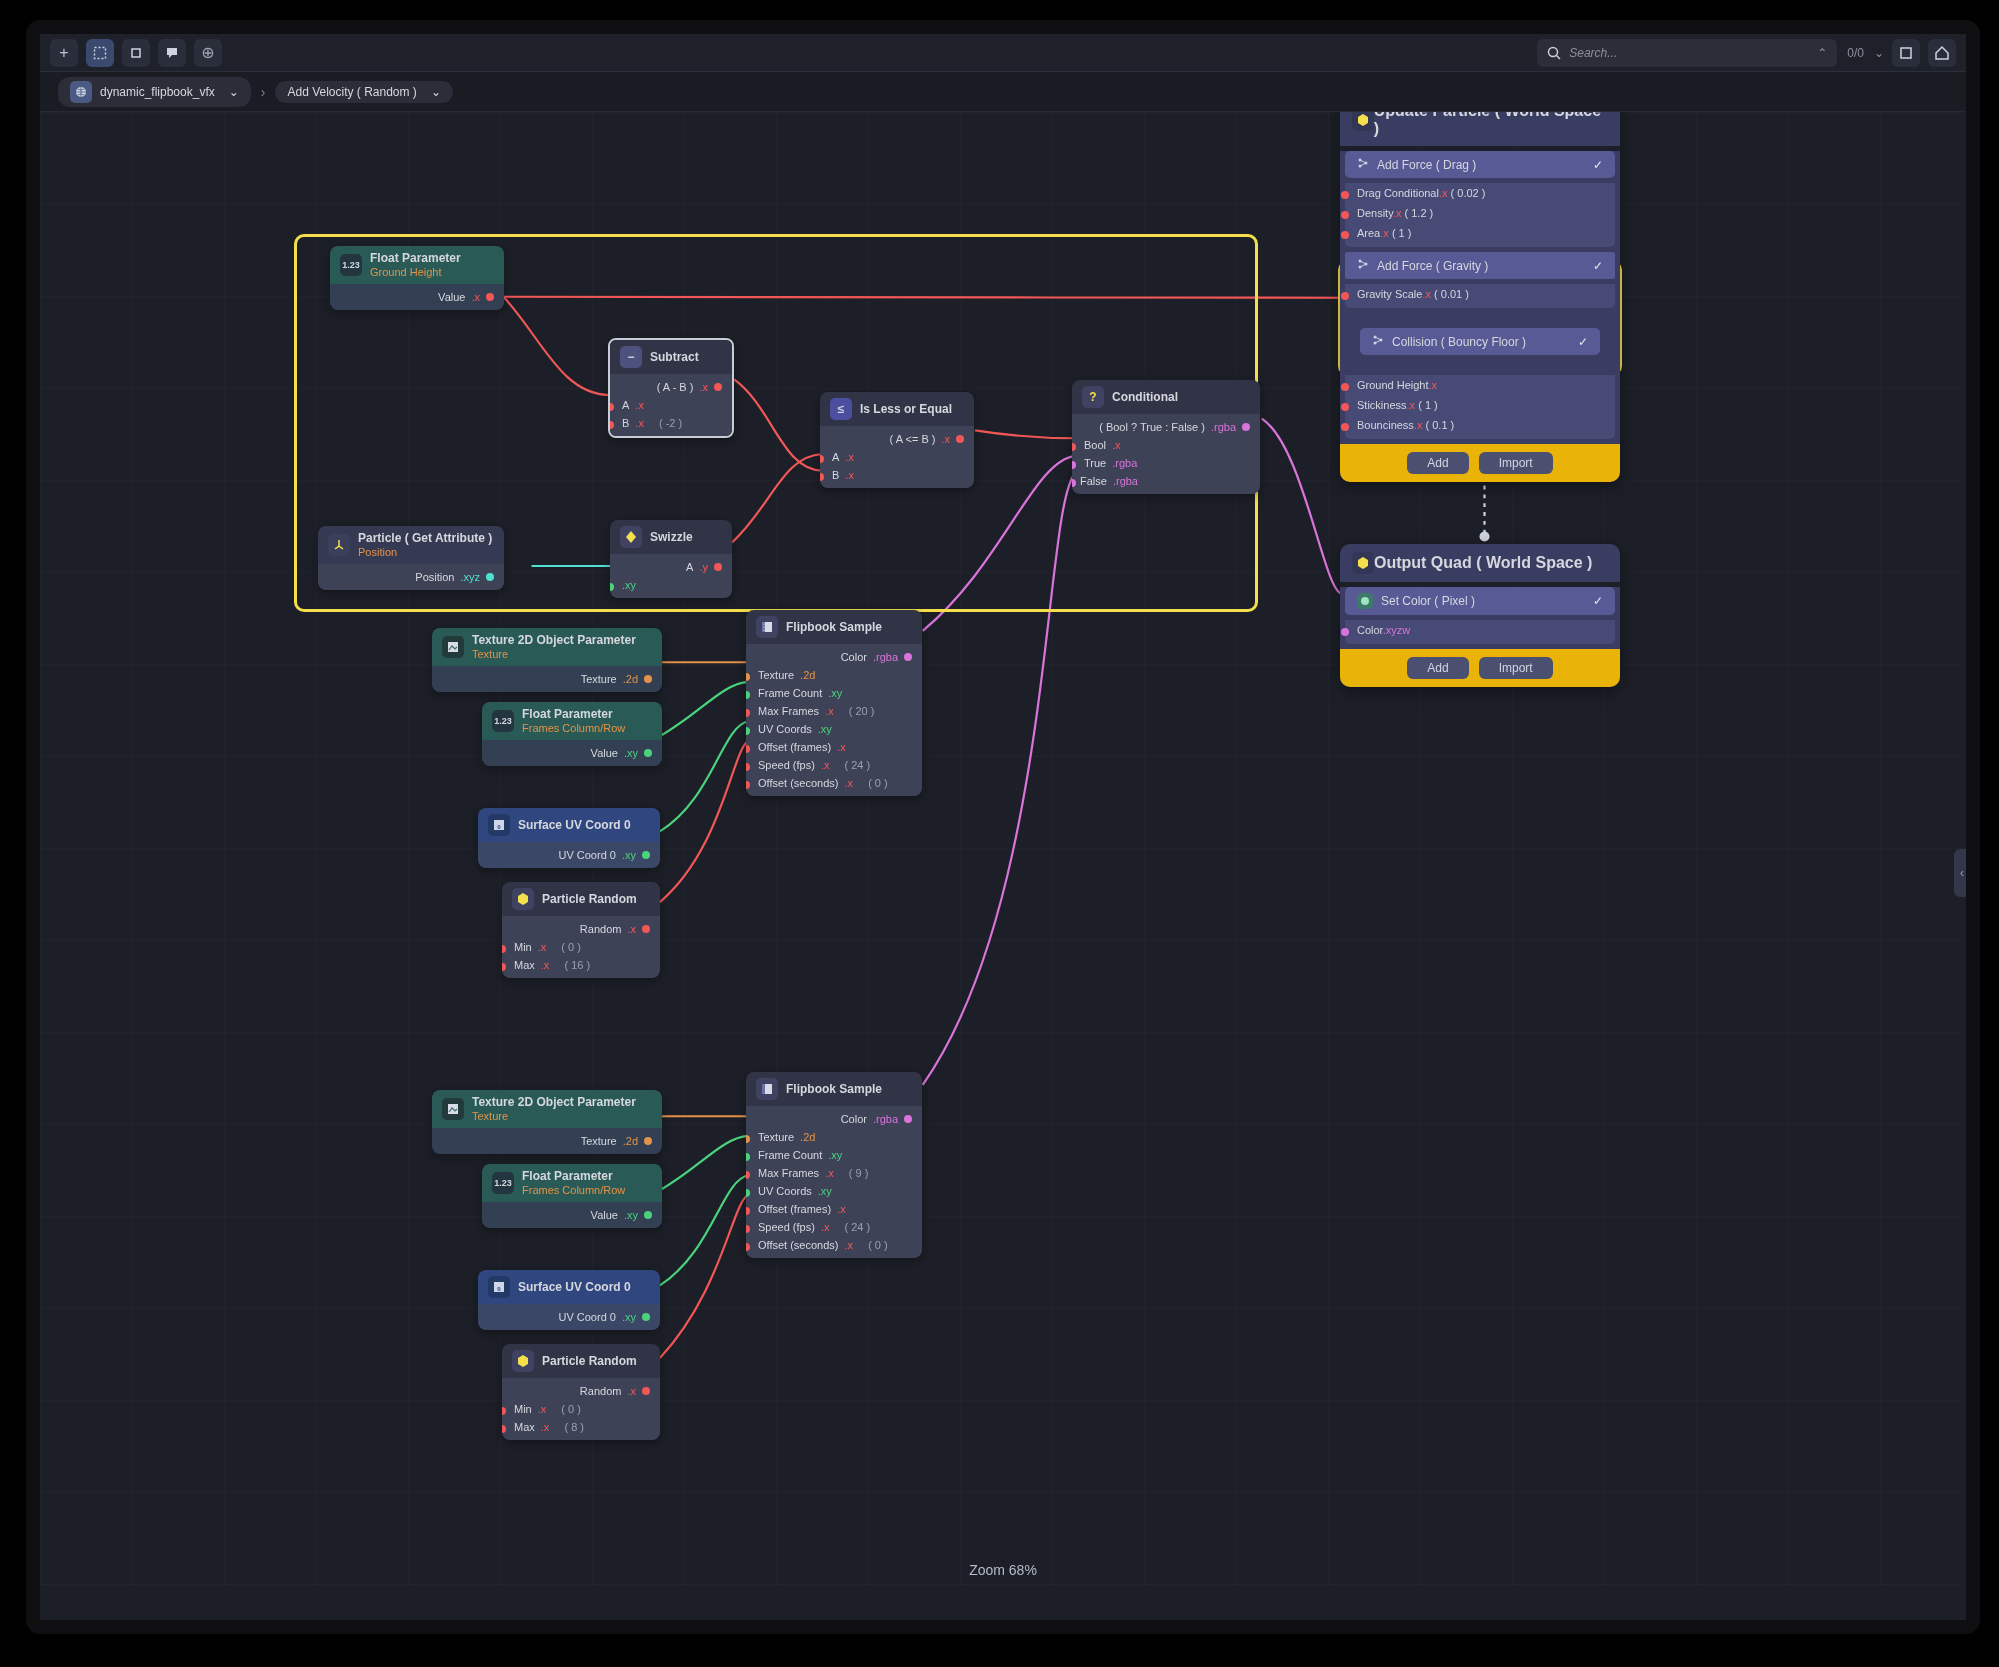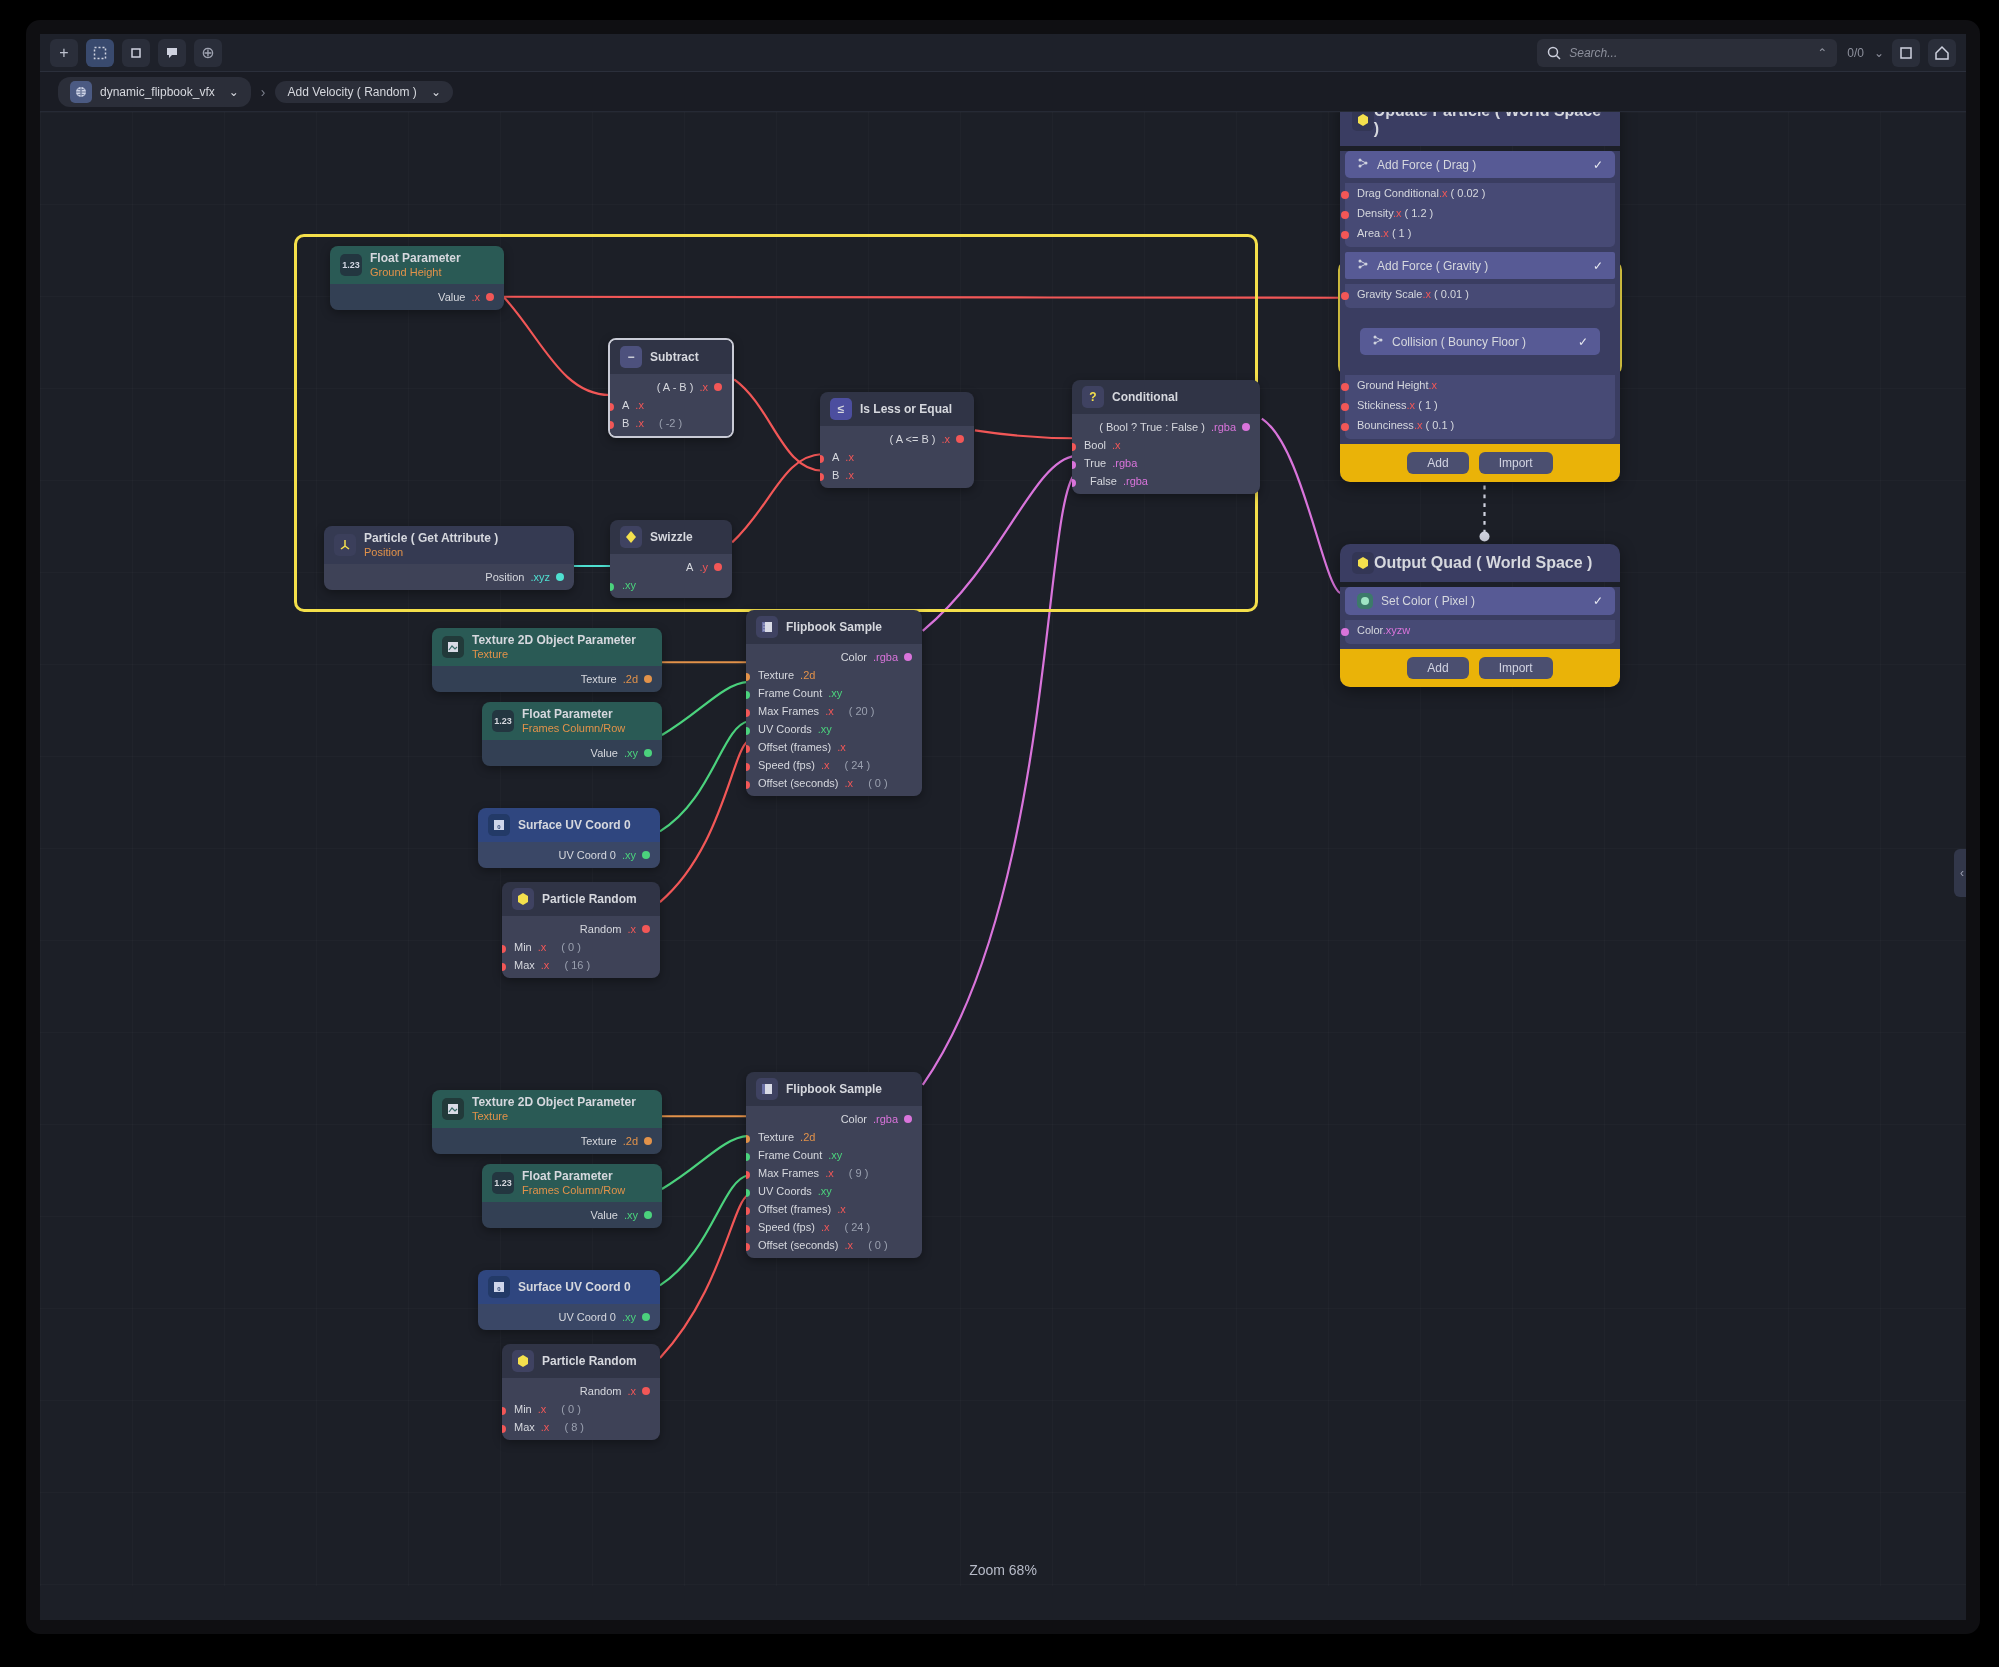--- a/index.html
+++ b/index.html
@@ -206,21 +206,21 @@
         <div class="ptwrap">
             <div class="port right">
               <span class="lbl">Value</span>
               <span class="suf" style="color:var(--red);">.x</span>
               <span class="dot tick" style="background:var(--red);"></span>
             </div>
           </div>
       </div>
     </div>
 
-    <div class="node dark" style="left:284px;top:414px;width:250px;">
+    <div class="node dark" style="left:278px;top:414px;width:186px;">
       <div class="head" style="background:#353a52;">
         <div class="small-icon" style="background:#3b3f5b;">
           <svg width="14" height="14" viewBox="0 0 14 14">
               <path d="M7 2 L7 8 L3 11 M7 8 L11 11" stroke="#f4e04d" stroke-width="1.5" fill="none"></path>
             </svg>
         </div>
         <div style="display:flex;flex-direction:column;line-height:1.15;">
           <span>Particle ( Get Attribute )</span>
           <span style="color:var(--orange);font-weight:normal;font-size:11px;">Position</span>
         </div>
@@ -341,21 +341,21 @@
           </div>
         <div class="ptwrap">
             <span class="dot" style="background:var(--magenta);left:-4px;top:7px;position:absolute;"></span>
             <div class="port" style="padding-left:12px;">
               <span class="lbl">True</span>
               <span class="suf" style="color:var(--magenta);">.rgba</span>
             </div>
           </div>
         <div class="ptwrap">
             <span class="dot" style="background:var(--magenta);left:-4px;top:7px;position:absolute;"></span>
-            <div class="port" style="padding-left:8px;margin-left:10px;">
+            <div class="port" style="padding-left:8px;">
               <span class="lbl">False</span>
               <span class="suf" style="color:var(--magenta);">.rgba</span>
             </div>
           </div>
       </div>
     </div>
 
     <div class="node" style="left:392px;top:516px;width:230px;">
       <div class="head" style="background:#2a5a55;">
         <div class="small-icon" style="background:#223a3a;">

